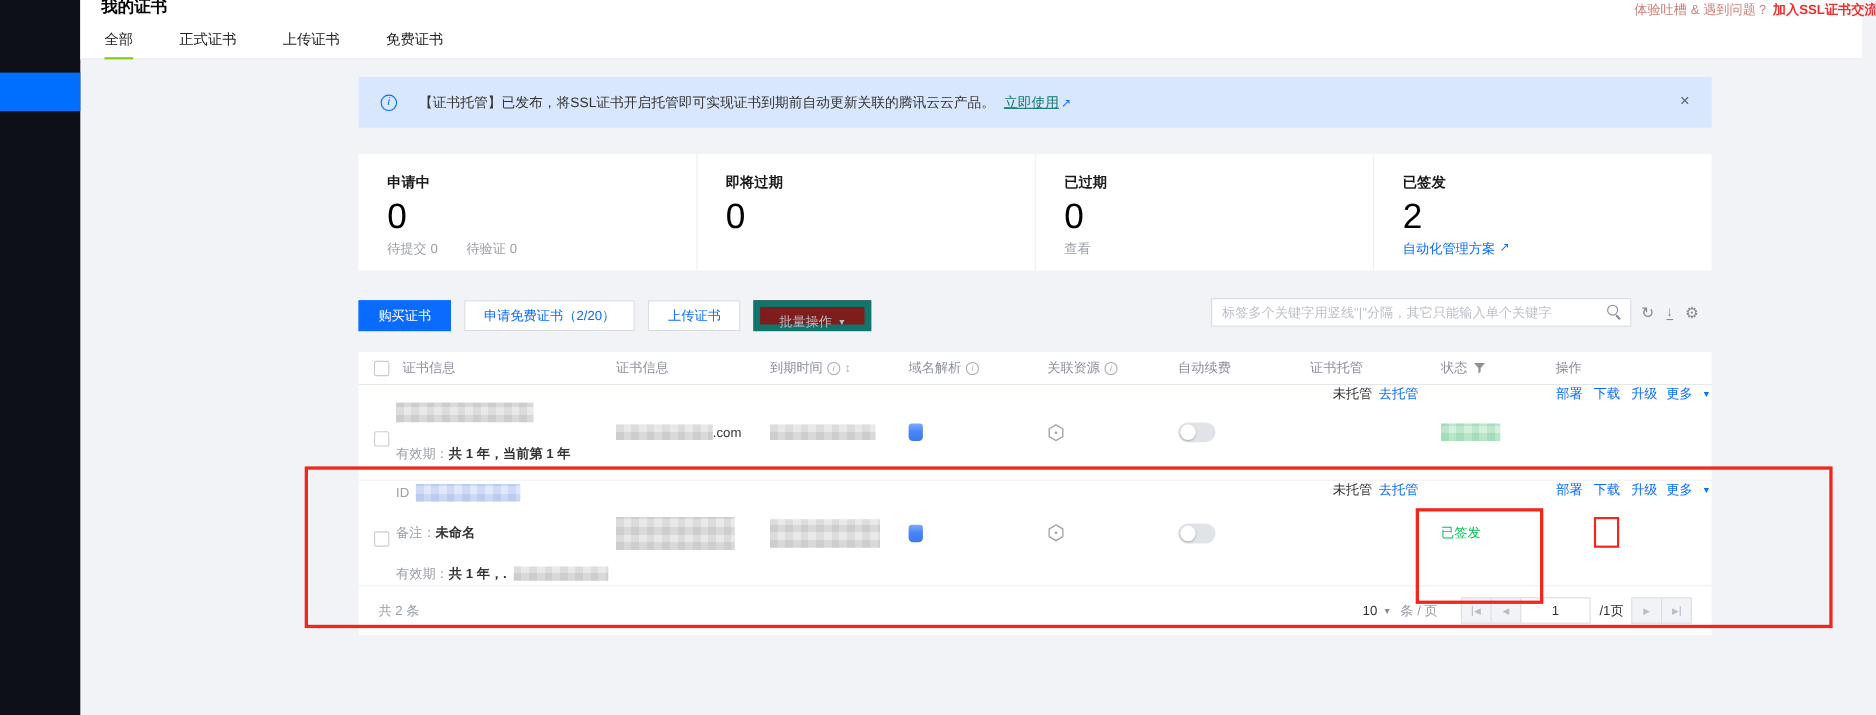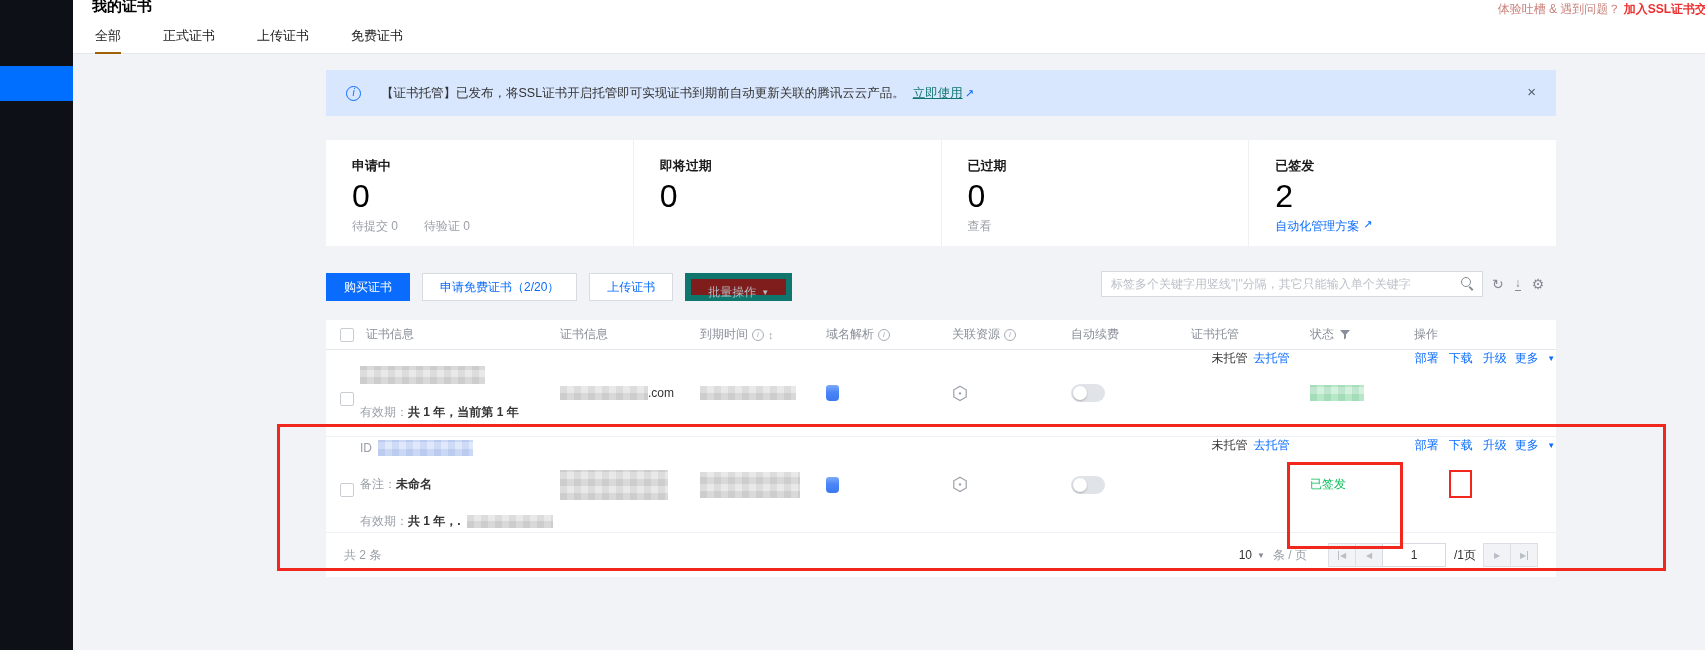--- a/index.html
+++ b/index.html
@@ -10,25 +10,25 @@
     font-family:"Liberation Sans","DejaVu Sans",sans-serif;
     font-size:12px; color:#333;
   }
   a { text-decoration:none; cursor:pointer; }
 
   
   .sidebar { position:absolute; left:0; top:0; width:73px; height:650px; background:#0d1017; }
   .sidebar-active { position:absolute; left:0; top:66px; width:73px; height:35px; background:#006eff; }
 
   
-  .topbar { position:absolute; left:73px; top:0; right:0; height:54px; background:#fff; border-bottom:1px solid #e4e7ec; }
+  .topbar { position:absolute; left:73px; top:0; right:12px; height:54px; background:#fff; border-bottom:1px solid #e4e7ec; }
   .page-title { position:absolute; left:19px; top:-3px; font-size:15px; font-weight:bold; color:#000; }
   .tabs { position:absolute; left:22px; top:26px; height:28px; display:flex; gap:42px; }
   .tab { font-size:13px; color:#222; line-height:20px; height:28px; cursor:pointer; }
-  .tab.active { border-bottom:2px solid #a16207; }
+  .tab.active { border-bottom:2px solid #84cc16; }
   .promo { position:absolute; right:-14px; top:1px; font-size:12px; white-space:nowrap; }
   .promo-prefix { color:#c9827c; }
   .promo-link { color:#ee2f2f; font-weight:bold; }
 
   
   .banner { position:absolute; left:326px; top:70px; width:1230px; height:46px; background:#d9e7fe;
             display:flex; align-items:center; padding:0 20px; font-size:12.5px; color:#333; }
   .info-icon { width:15px; height:15px; min-width:15px; border:1.5px solid #0a6cff; border-radius:50%;
                color:#0a6cff; font-size:10px; line-height:12px; text-align:center; margin-right:20px; font-style:italic; }
   .banner-link { color:#0f766e; text-decoration:underline; margin-left:8px; }

